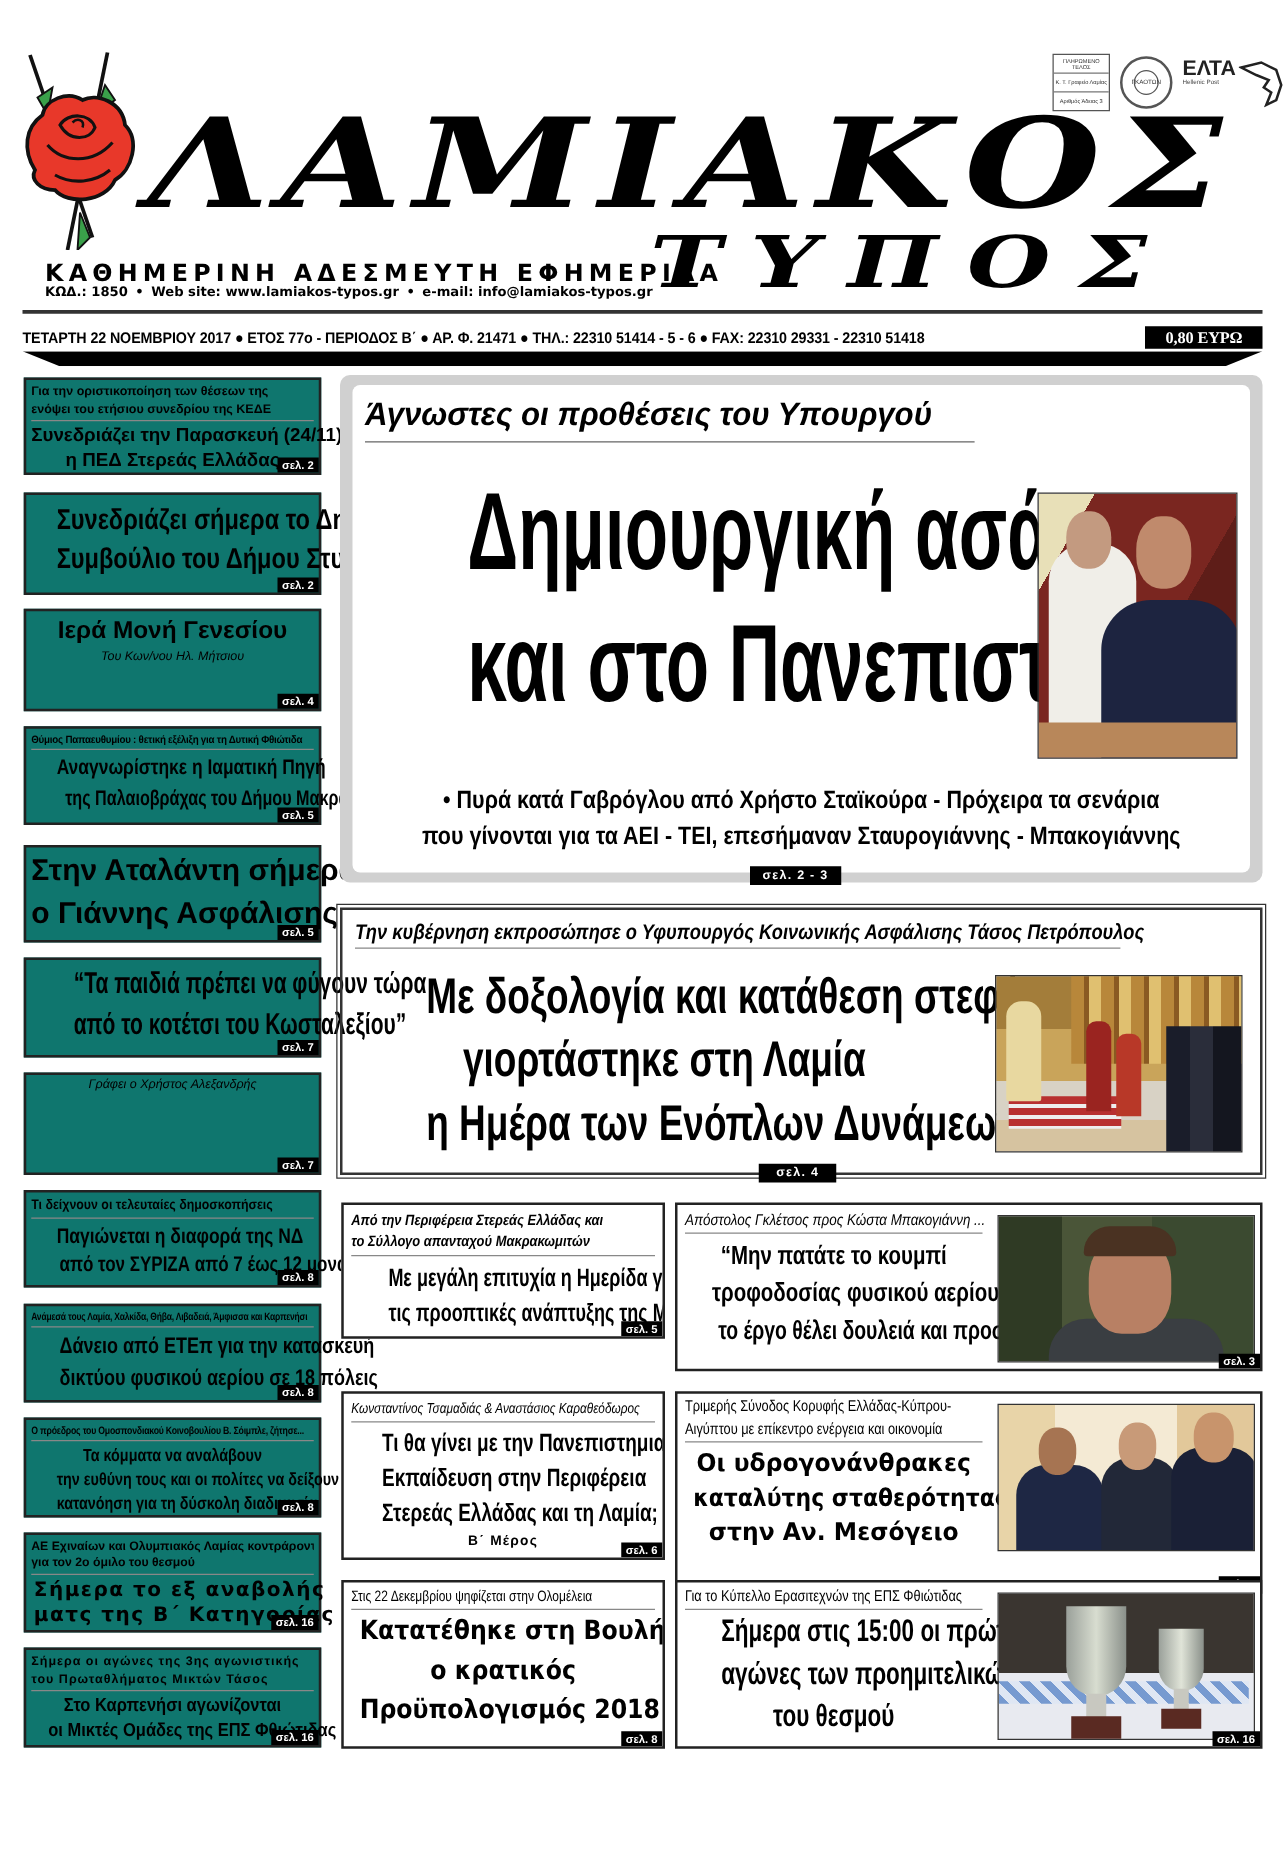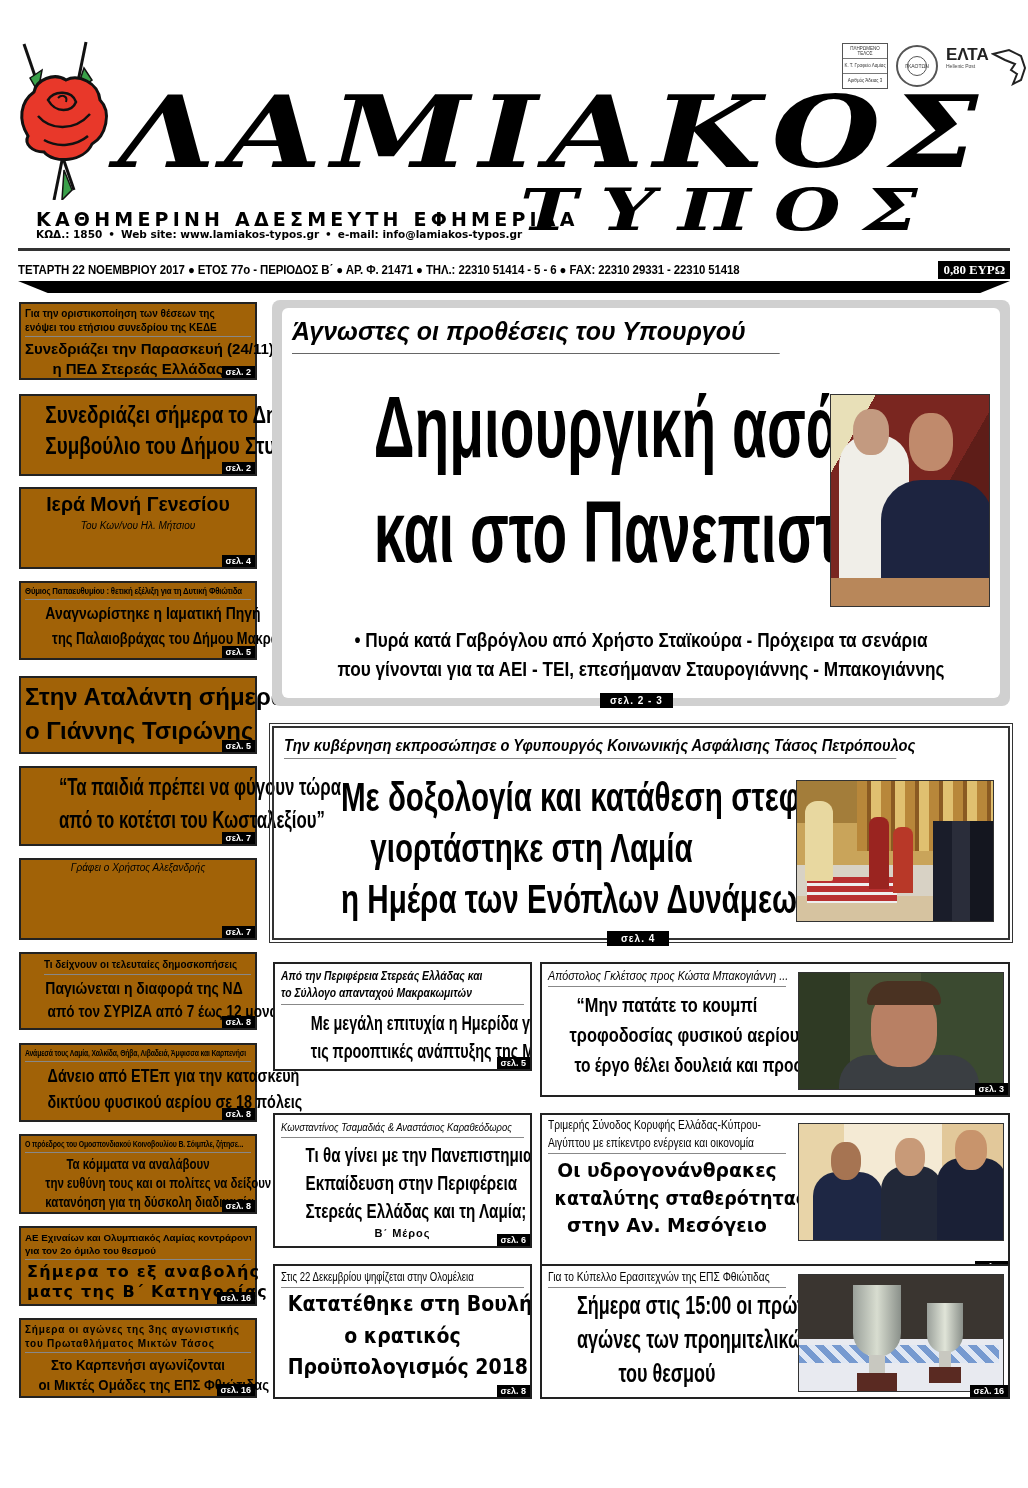--- a/index.html
+++ b/index.html
@@ -38,29 +38,29 @@
   .elta { display:flex; gap:2px; }
   .elta-text { font-size: 17px; font-weight: bold; color: #222; line-height: 1; }
   .elta-sub { font-size: 5px; color:#444; }
 
   .rule-top { position: absolute; left: 18px; top: 248px; width: 992px; height: 3px; background: #333; }
   .infobar {
     position: absolute; left: 18px; top: 261px; width: 992px; height: 18px; display: flex; align-items: center;
     font-family: "Liberation Sans", sans-serif; font-weight: bold; font-size: 12.3px; white-space: nowrap; letter-spacing: -0.1px;
   }
   .infobar .txt { flex: 1; transform: scaleX(0.93); transform-origin: left center; }
-  .price { background: #000; color: #fff; font-family: "Liberation Serif", serif; font-size: 13px; padding: 1px 5px; }
+  .price { background: #000; color: #fff; font-family: "Liberation Serif", serif; font-size: 13px; padding: 1px 16px; }
   .thickbar {
     position: absolute; left: 18px; top: 281px; width: 992px; height: 12px; background: #000;
     clip-path: polygon(0 0, 100% 0, 97% 100%, 3% 100%);
   }
 
   
   .lbox {
-    position: absolute; left: 19px; width: 238px; border: 2px solid #222; background: #a16207;
+    position: absolute; left: 19px; width: 238px; border: 2px solid #222; background: #0f766e;
     text-align: center; padding: 3px 4px 12px;
   }
   .kicker { font-size: 10.5px; font-weight: bold; line-height: 1.35; text-align: left; border-bottom: 1.5px solid #888; padding-bottom: 2px; margin-bottom: 2px; white-space: nowrap; overflow: hidden; }
   .kicker.narrow { font-size: 8.5px; transform-origin: left; letter-spacing: -0.2px; }
   .hl { font-weight: bold; line-height: 1.32; white-space: nowrap; }
   .cond { transform: scaleX(0.82); transform-origin: center; display:block; }
   .byline { font-size: 10px; font-style: italic; line-height: 1.2; margin-top: 2px; }
   .page-tag {
     position: absolute; right: 0; bottom: 0; background: #000; color: #fff; font-size: 9px; font-weight: bold;
     padding: 1px 4px 0; line-height: 1.2; white-space: nowrap;
@@ -247,40 +247,40 @@
   <div class="hl" style="font-size:17px;line-height:1.42;">
     <span class="cond">Αναγνωρίστηκε η Ιαματική Πηγή</span>
     <span class="cond" style="transform:scaleX(0.76);">της Παλαιοβράχας του Δήμου Μακρακώμης</span>
   </div>
   <div class="page-tag">σελ. 5</div>
 </div>
 
 <div class="lbox" style="top:676px;height:78px;padding-top:2px;">
   <div class="hl" style="font-size:24px;line-height:1.4;">
     <div>Στην Αταλάντη σήμερα</div>
-    <div>ο Γιάννης Τσιρώνης</div>
+    <div>ο Γιάννης Ασφάλισης</div>
   </div>
   <div class="page-tag">σελ. 5</div>
 </div>
 
 <div class="lbox" style="top:766px;height:80px;padding-top:2px;">
   <div class="hl" style="font-size:24px;line-height:1.38;">
     <span class="cond" style="transform:scaleX(0.7);">“Τα παιδιά πρέπει να φύγουν τώρα</span>
     <span class="cond" style="transform:scaleX(0.7);">από το κοτέτσι του Κωσταλεξίου”</span>
   </div>
   <div class="page-tag">σελ. 7</div>
 </div>
 
 <div class="lbox" style="top:858px;height:82px;padding-top:0;">
   <div class="byline">Γράφει ο Χρήστος Αλεξανδρής</div>
   <div class="page-tag">σελ. 7</div>
 </div>
 
 <div class="lbox" style="top:952px;height:78px;">
-  <div class="kicker" style="font-size:11px;margin-left:19px;">
+  <div class="kicker" style="font-size:11px;">
     <span class="cond" style="transform-origin:left;transform:scaleX(0.9);">Τι δείχνουν οι τελευταίες δημοσκοπήσεις</span>
   </div>
   <div class="hl" style="font-size:17px;line-height:1.38;">
     <span class="cond">Παγιώνεται η διαφορά της ΝΔ</span>
     <span class="cond" style="transform:scaleX(0.8);">από τον ΣΥΡΙΖΑ από 7 έως 12 μονάδες</span>
   </div>
   <div class="page-tag">σελ. 8</div>
 </div>
 
 <div class="lbox" style="top:1043px;height:79px;">

